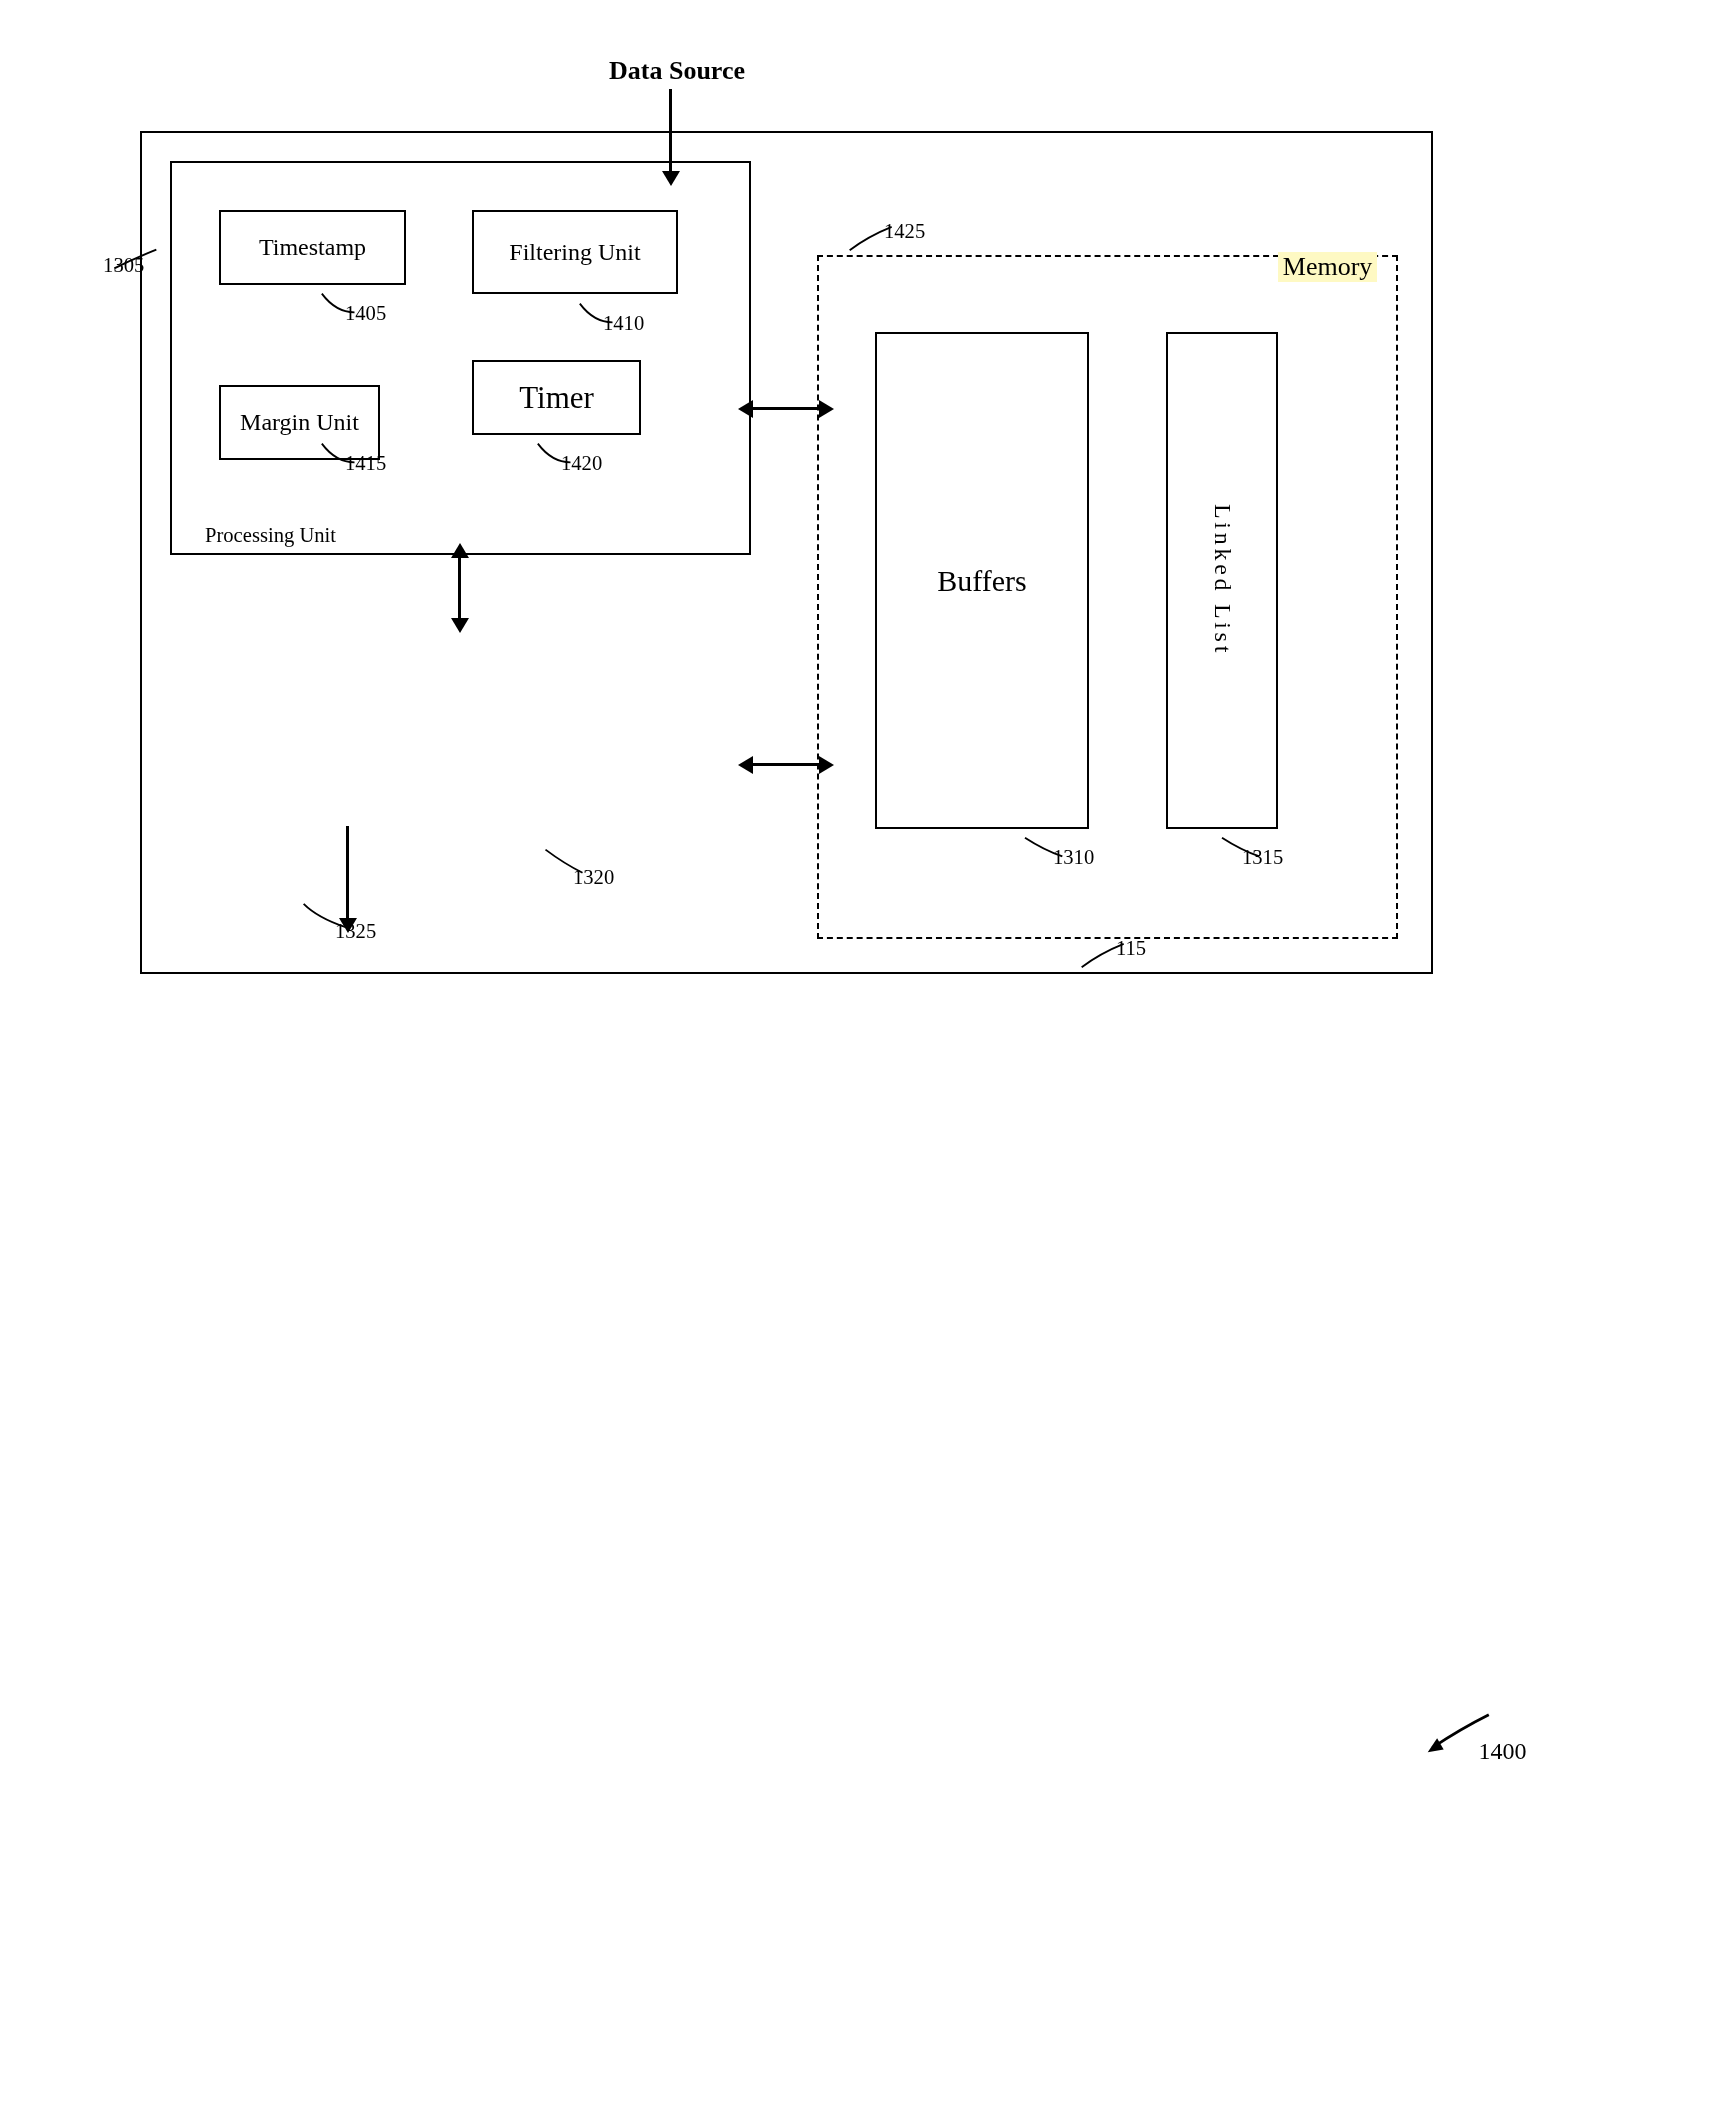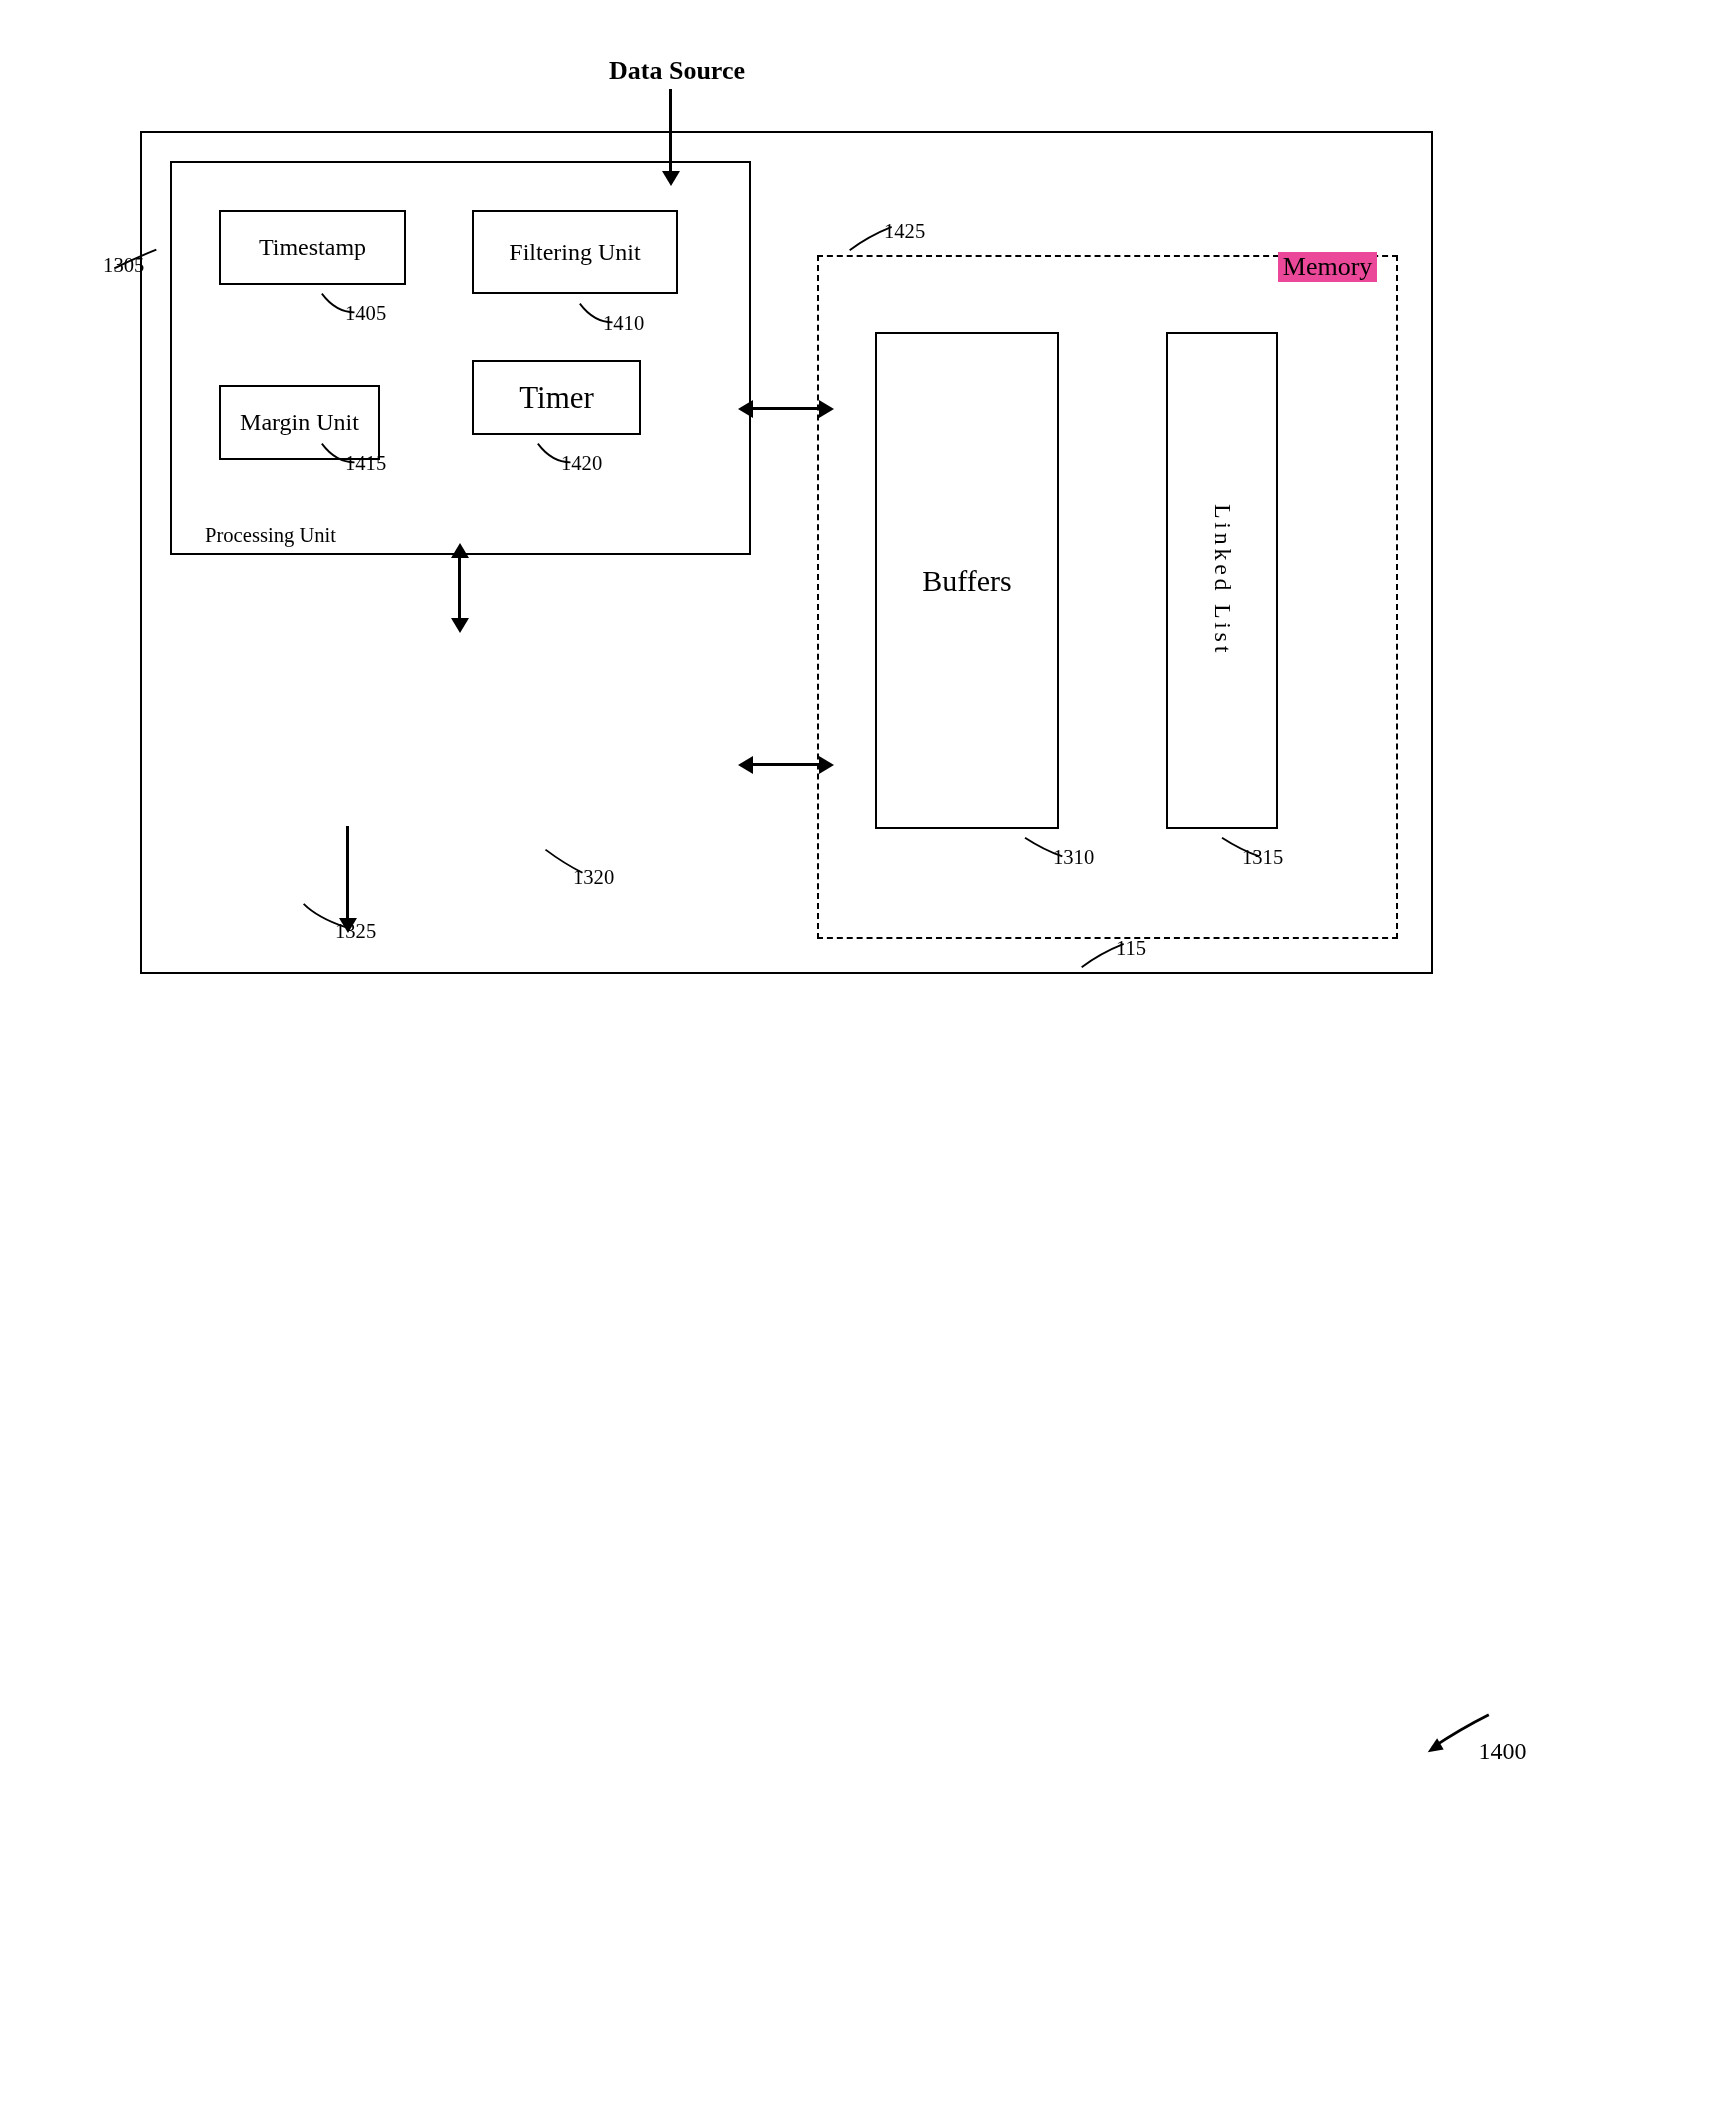--- a/index.html
+++ b/index.html
@@ -163,30 +163,30 @@
       left: 675px;
       width: 581px;
       height: 684px;
       border: 2.8px dashed #000;
     }
     .memory-label {
       position: absolute;
       top: -4.7px;
       right: 19px;
       font-size: 26px;
-      background: #ec4899;
+      background: #fef9c3;
       padding: 0 4.7px;
     }
 
     
     .buffers-box {
       position: absolute;
       top: 75px;
       left: 56px;
-      width: 184px;
+      width: 214px;
       height: 497px;
       border: 2.8px solid #000;
       display: flex;
       align-items: center;
       justify-content: center;
     }
     .buffers-label {
       font-size: 30px;
     }
 

